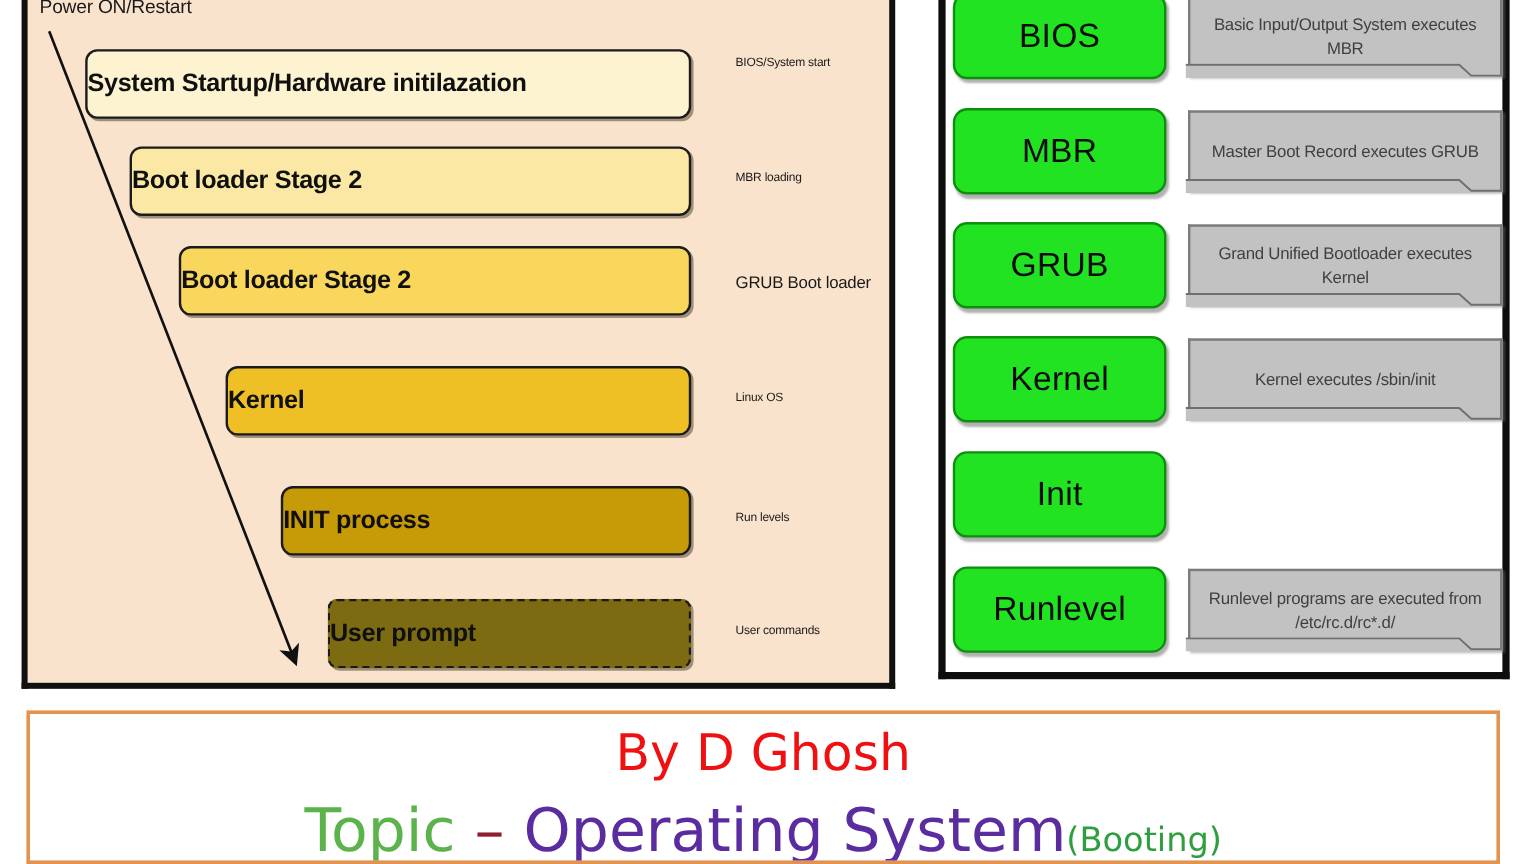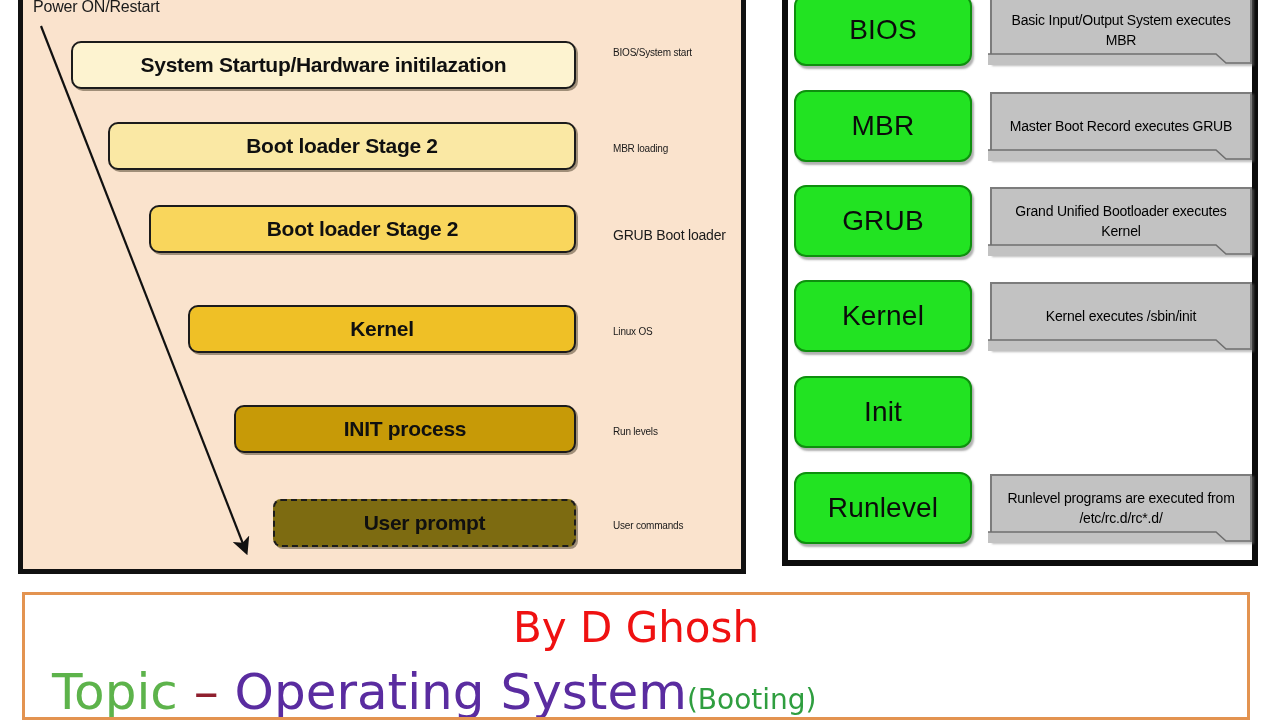--- a/index.html
+++ b/index.html
@@ -40,28 +40,27 @@
 
   .stage-row {
     position: absolute;
     height: 58px;
   }
   .stage-box {
     position: absolute;
     top: 0;
     left: 0;
     right: 0;
-    height: 48px;
+    height: 58px;
     border: 2px solid #1b1b1b;
     border-radius: 10px;
     box-sizing: border-box;
     box-shadow: 2px 2px 0 rgba(50,40,20,0.45);
     display: flex;
     align-items: center;
-    justify-content: center;
   }
   .stage-box.dashed {
     border-style: dashed;
     border-width: 2px;
     border-radius: 8px;
   }
   .stage-text {
     font-size: 21px;
     font-weight: bold;
     color: #101010;
@@ -137,21 +136,21 @@
     border-bottom: none;
     box-sizing: border-box;
     display: flex;
     align-items: center;
     justify-content: center;
     text-align: center;
     box-shadow: 2px 2px 2px rgba(120,120,120,0.5);
   }
   .chain-desc-text {
     font-size: 14px;
-    color: #000000;
+    color: #404040;
     line-height: 1.4;
     padding: 0 6px;
     letter-spacing: -0.2px;
   }
   .fold {
     position: absolute;
     right: 0;
     bottom: -1px;
     width: 262px;
     height: 12px;
@@ -179,24 +178,24 @@
     font-size: 42px;
     color: #ef1111;
     font-family: "DejaVu Sans", sans-serif;
     letter-spacing: 0px;
   }
   #topic-line {
     position: absolute;
     top: 68px;
     left: 0;
     width: 100%;
+    text-align: center;
     font-size: 50px;
     font-family: "DejaVu Sans", sans-serif;
     white-space: nowrap;
-    padding-left: 27px;
   }
   .t-topic { color: #5db34b; }
   .t-dash  { color: #8f1f2e; }
   .t-main  { color: #5a2ca0; }
   .t-paren { color: #2f9e3f; font-size: 28px; }
 </style>
 </head>
 <body>
 
 <div id="left-panel">

